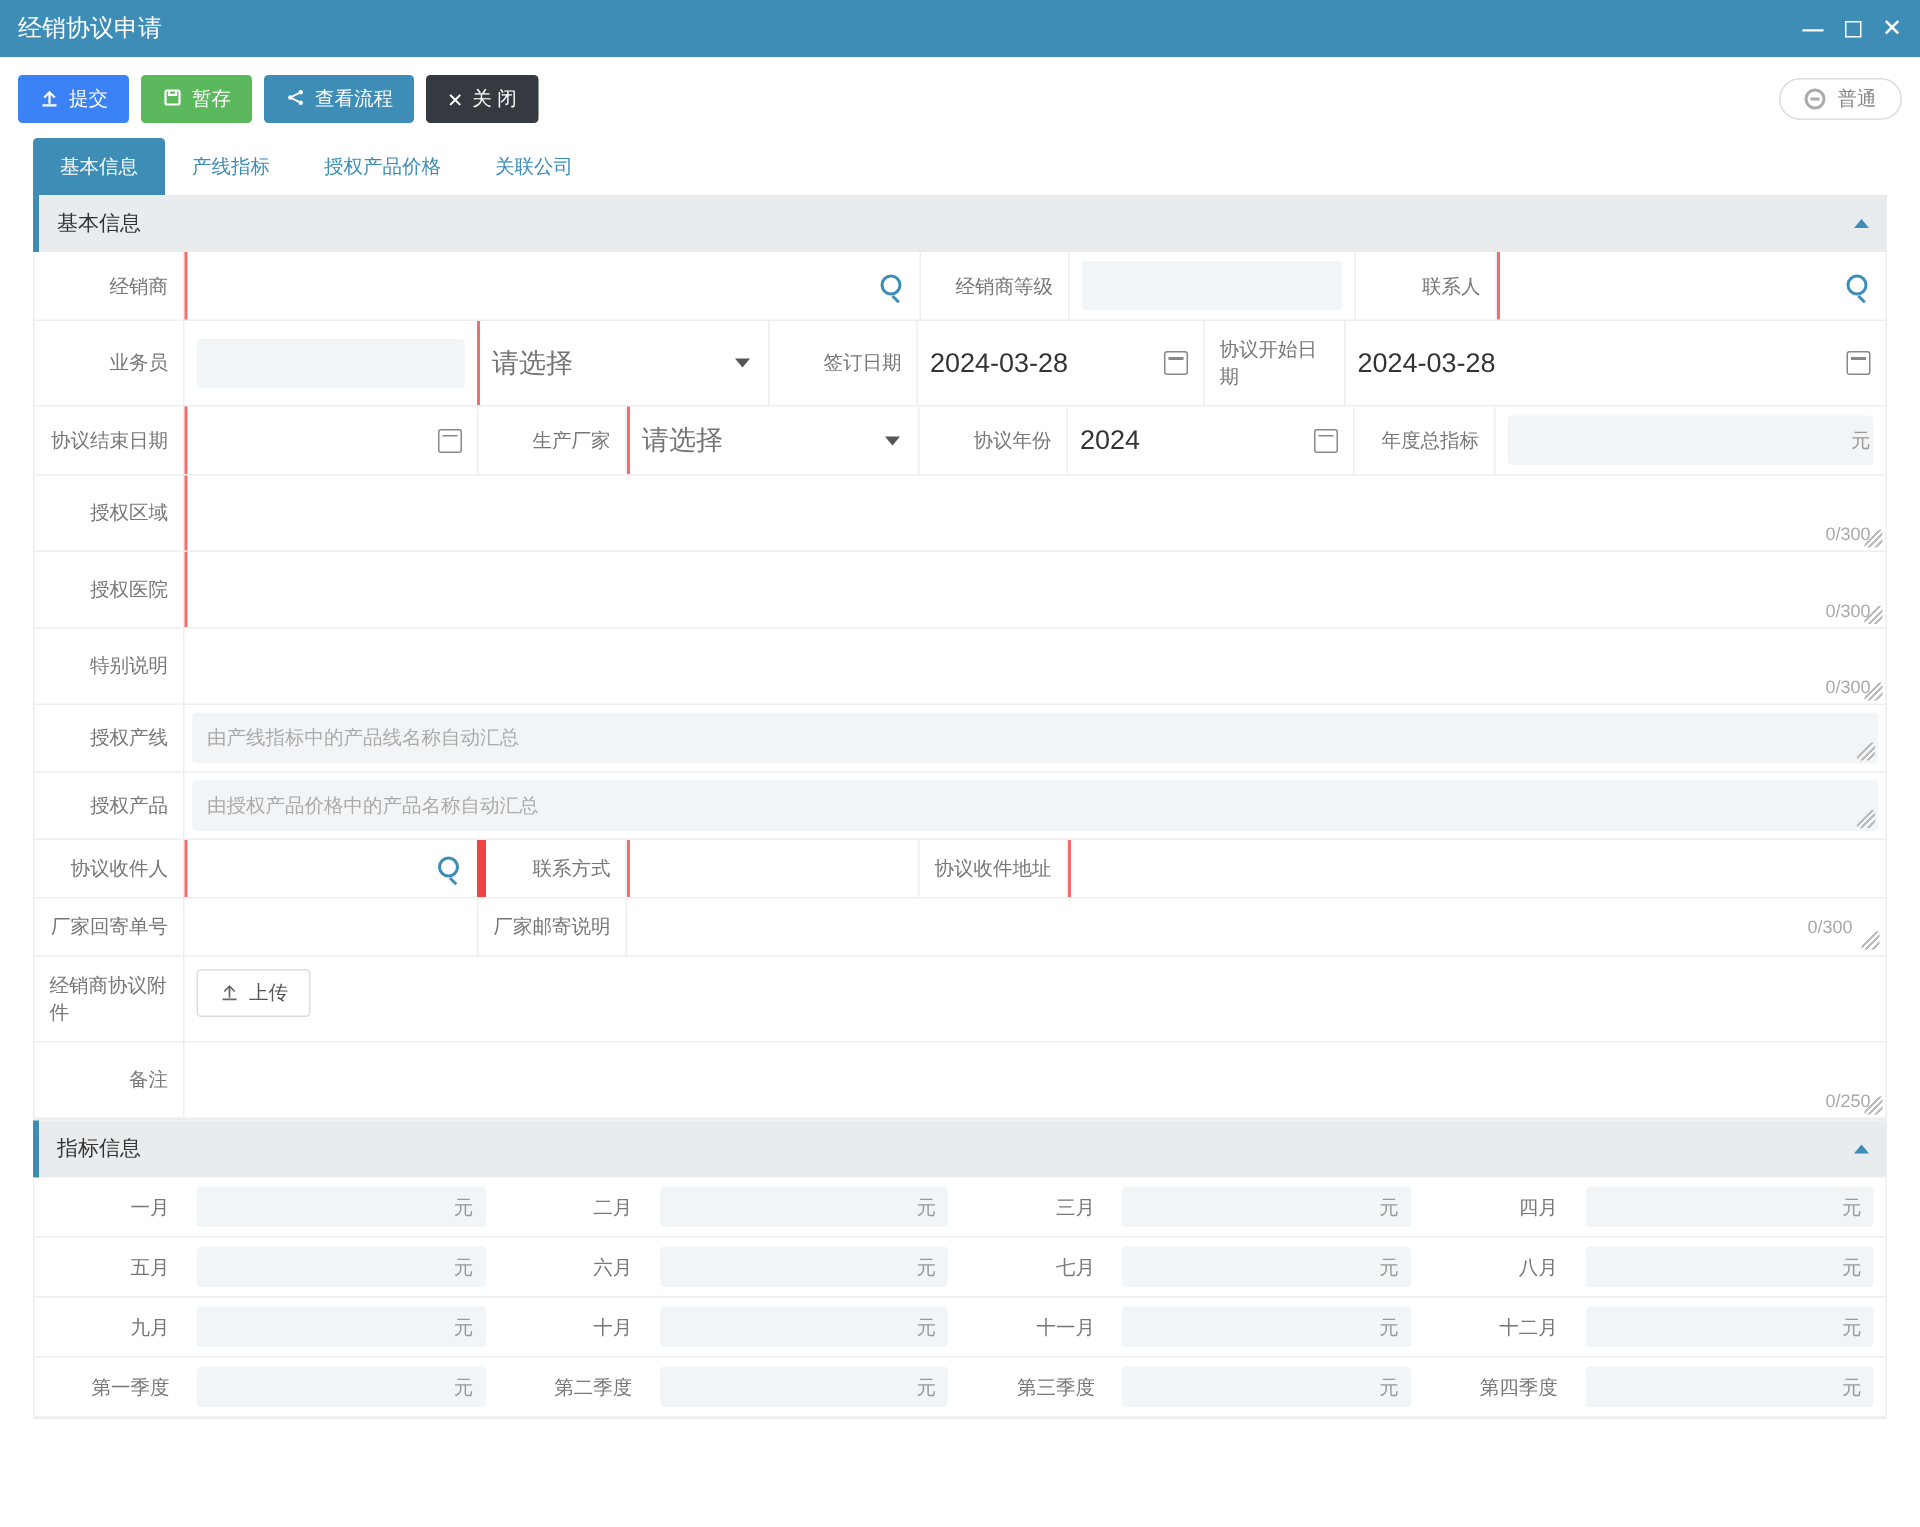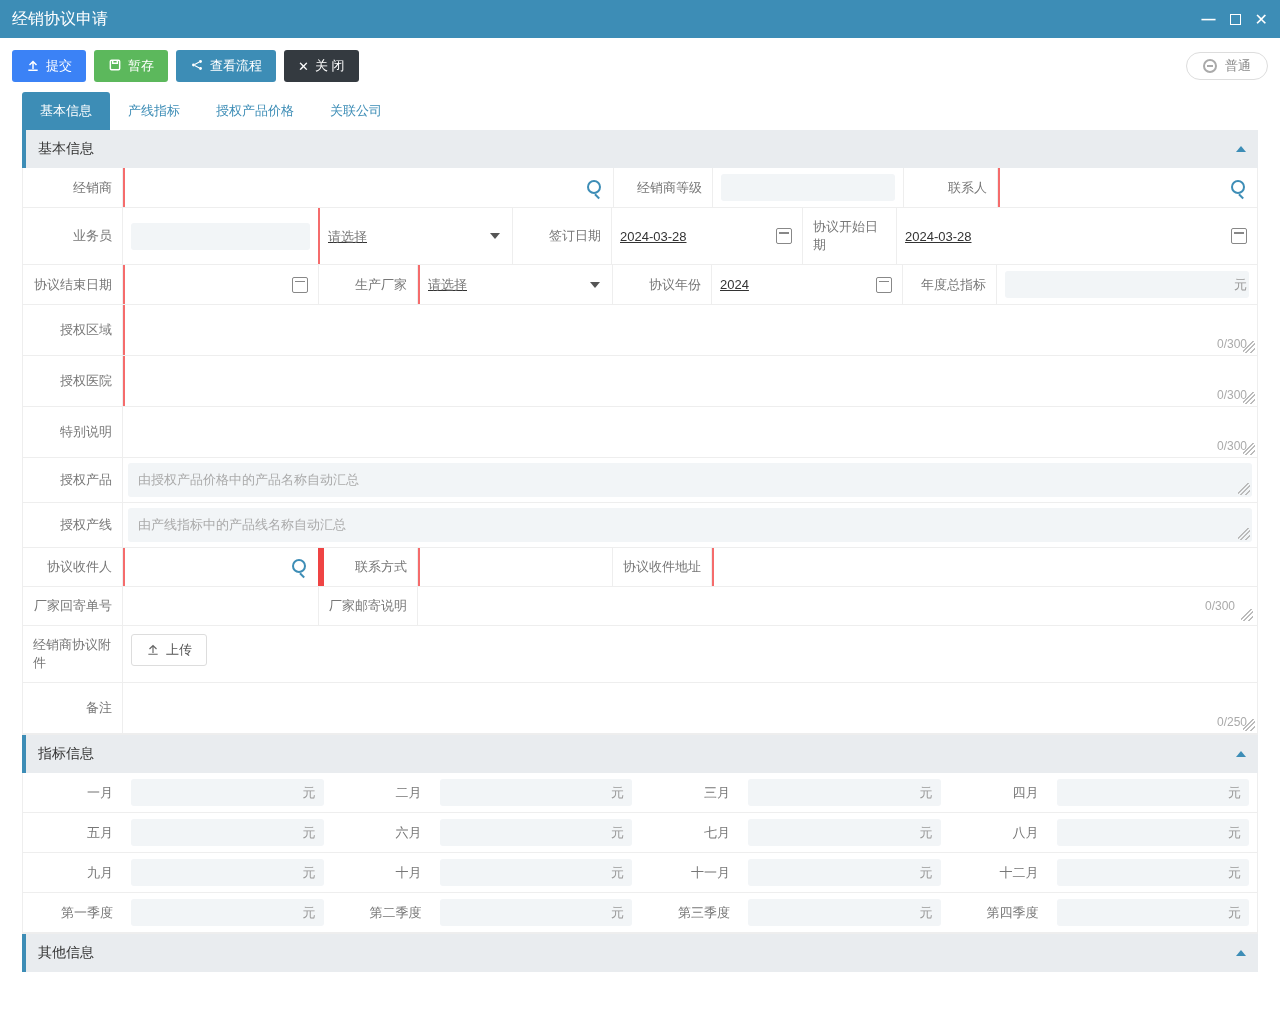--- a/index.html
+++ b/index.html
@@ -114,21 +114,21 @@
     padding: 10px 10px;
     color: #777;
     font-size: 13px;
     border-right: 1px solid #eee;
     flex-shrink:0;
   }
   .cell-input {
     flex:1; display:flex; align-items:center; padding: 6px 8px; position:relative; min-width:0;
   }
   .cell-input input[type=text] {
-    width:100%; border:none; outline:none; background:transparent; font-size:13px; color:#333;text-decoration:underline;
+    width:100%; border:none; outline:none; background:transparent; font-size:18px; color:#333;
   }
   .cell-input.readonly input { background:#f2f5f7; border-radius:3px; padding:6px 8px; }
   .cell-input .right-icon { position:absolute; right:10px; top:50%; transform:translateY(-50%); color:#3d8db6; }
   .cell-input .right-suffix { position:absolute; right:10px; color:#999; }
   .req-bar { width:2px; background:#f56c6c; align-self:stretch; flex-shrink:0; }
   .select-caret {
     width:0;height:0;border-left:5px solid transparent;border-right:5px solid transparent;border-top:6px solid #555; position:absolute; right:12px;
   }
   .date-icon, .search-icon {
     width:16px;height:16px; display:inline-block;
@@ -332,31 +332,31 @@
 
     <div class="textarea-cell">
       <div class="cell-label w100">特别说明</div>
       <div class="textarea-box">
         <span class="ta-counter">0/300</span>
         <span class="resize-grip"></span>
       </div>
     </div>
 
     <div class="textarea-cell" style="min-height:40px;">
+      <div class="cell-label w100">授权产线</div>
+      <div class="textarea-box readonly" style="min-height:26px;padding:8px 10px;">
+        <span style="color:#aaa;">由产线指标中的产品线名称自动汇总</span>
+        <span class="resize-grip"></span>
+      </div>
+    </div>
+
+    <div class="textarea-cell" style="min-height:40px;">
       <div class="cell-label w100">授权产品</div>
       <div class="textarea-box readonly" style="min-height:26px;padding:8px 10px;">
         <span style="color:#aaa;">由授权产品价格中的产品名称自动汇总</span>
-        <span class="resize-grip"></span>
-      </div>
-    </div>
-
-    <div class="textarea-cell" style="min-height:40px;">
-      <div class="cell-label w100">授权产线</div>
-      <div class="textarea-box readonly" style="min-height:26px;padding:8px 10px;">
-        <span style="color:#aaa;">由产线指标中的产品线名称自动汇总</span>
         <span class="resize-grip"></span>
       </div>
     </div>
 
     <div class="cell" style="width:100%;">
       <div class="cell-label w100">协议收件人</div>
       <div class="req-bar"></div>
       <div class="cell-input" style="flex:0 0 193px;">
         <input type="text" style="">
         <span class="right-icon search-icon"></span>
@@ -482,18 +482,14 @@
           <div class="mlabel">第三季度</div>
           <div class="minput"><input type="text" style=""><span class="unit">元</span></div>
         </div>
       <div class="month-cell">
           <div class="mlabel">第四季度</div>
           <div class="minput"><input type="text" style=""><span class="unit">元</span></div>
         </div>
     </div>
   </div>
 
-  <div class="section-header">
-    <span class="flex">其他信息</span>
-    <span class="chev-up"></span>
-  </div>
 
 </div>
 
 </body></html>

